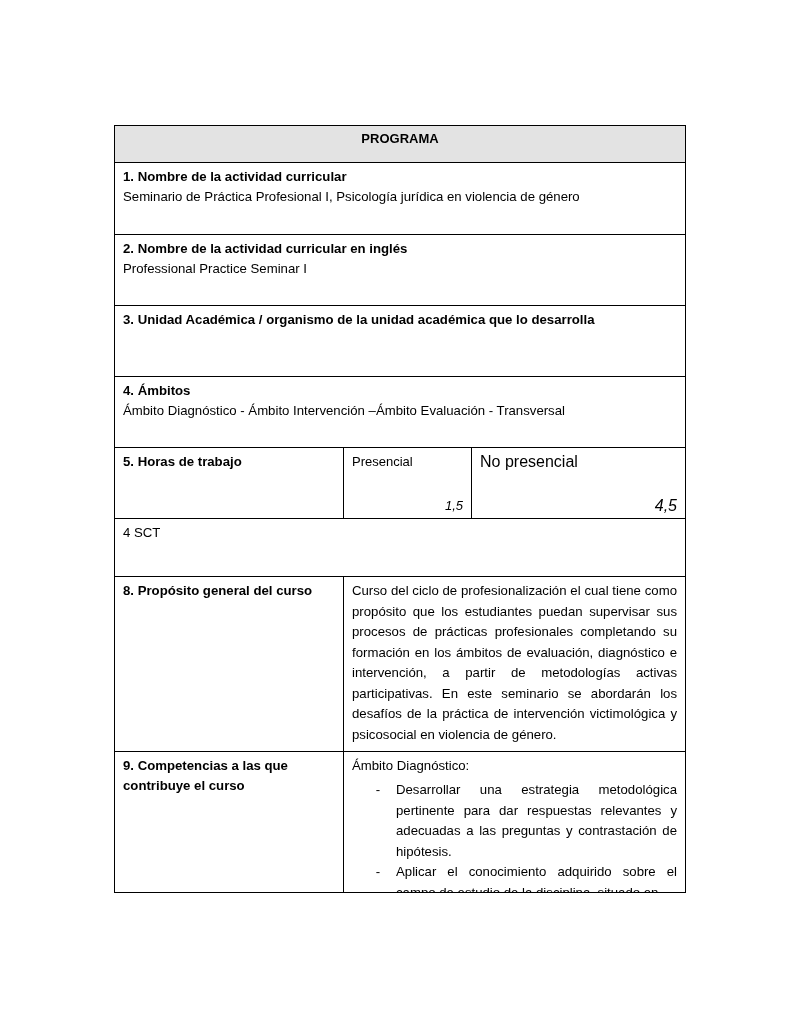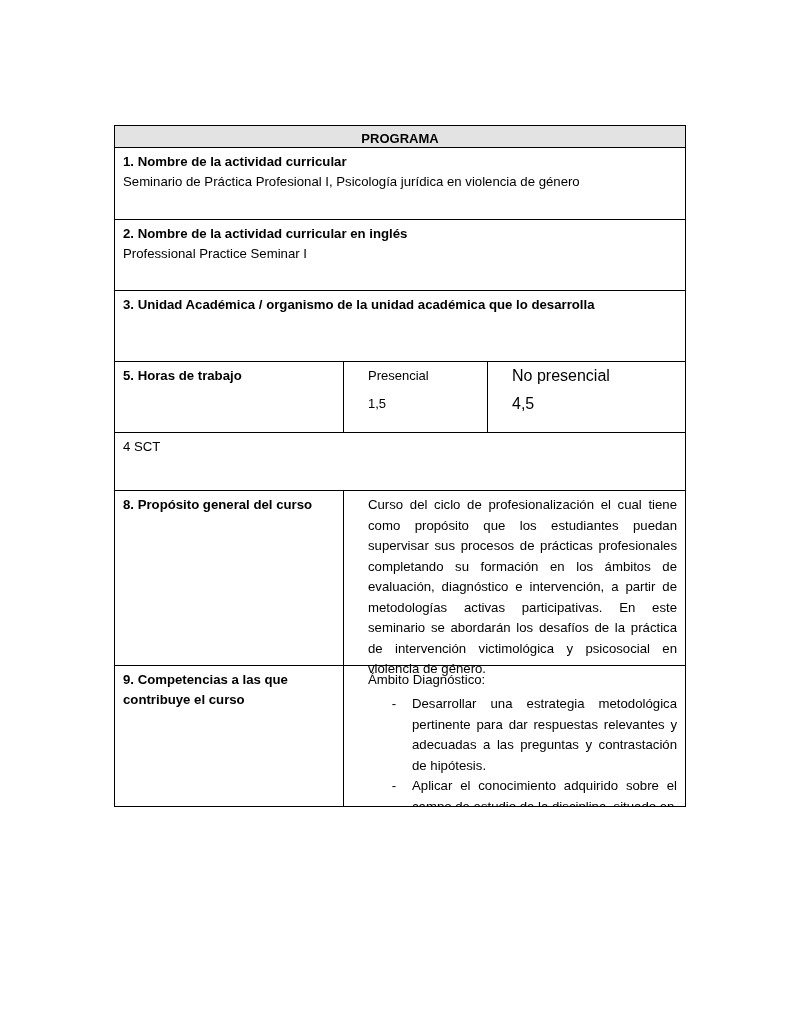--- a/index.html
+++ b/index.html
@@ -2,30 +2,30 @@
 <html><head>
 <meta charset="utf-8">
 <style>
   html, body { margin:0; padding:0; background:#ffffff; }
   body { width:800px; height:1035px; position:relative; overflow:hidden;
          font-family:"Liberation Sans", "DejaVu Sans", sans-serif; color:#000; }
   .page { position:absolute; left:0; top:0; width:800px; height:1035px; background:#fff; }
   .tbl { position:absolute; left:114px; top:125px; width:572px; border:1.5px solid #000; box-sizing:border-box; }
   .row { border-top:1.2px solid #000; box-sizing:border-box; position:relative; }
   .row:first-child { border-top:none; }
-  .hdr { background:#e3e3e3; height:21px; text-align:center; font-weight:bold; font-size:13px; padding-top:5px; box-sizing:border-box; }
+  .hdr { background:#e3e3e3; height:36px; text-align:center; font-weight:bold; font-size:13px; padding-top:5px; box-sizing:border-box; }
   .full { padding:4px 8px 0 8px; font-size:13.2px; box-sizing:border-box; }
   .full .lbl { font-weight:bold; height:20px; line-height:20px; }
   .full .val { line-height:20px; }
-  .split { display:flex;gap:16px; }
+  .split { display:flex; }
   .c1 { width:229px; border-right:1.2px solid #000; box-sizing:border-box; padding:4px 8px; font-weight:bold; font-size:13.2px; line-height:20px; }
   .c2 { flex:1; padding:4px 8px; font-size:13.2px; line-height:20px; box-sizing:border-box; }
   .c2a { width:128px; border-right:1.2px solid #000; box-sizing:border-box; padding:4px 8px; font-size:13px; line-height:20px; }
   .c2b { flex:1; padding:4px 8px; font-size:16px; line-height:20px; box-sizing:border-box; }
-  .num { text-align:left; margin-top:8px; }
+  .num { text-align:right; margin-top:24px;font-style:italic; }
   .just { text-align:justify; text-align-last:left; font-size:13.2px; line-height:20.5px; }
   .bullet { display:flex; margin-left:8px; }
   .bullet .dash { width:36px; flex:none; text-align:center; }
   .bullet .btxt { flex:1; text-align:justify; line-height:20.5px; }
 </style>
 </head>
 <body>
 
 <div class="page">
   <div class="tbl">
@@ -41,20 +41,24 @@
 
     <div class="row full" style="height:71px">
       <div class="lbl">2. Nombre de la actividad curricular en inglés</div>
       <div class="val">Professional Practice Seminar I</div>
     </div>
 
     <div class="row full" style="height:71px">
       <div class="lbl">3. Unidad Académica / organismo de la unidad académica que lo desarrolla</div>
     </div>
 
+    <div class="row full" style="height:71px">
+      <div class="lbl">4. Ámbitos</div>
+      <div class="val">Ámbito Diagnóstico - Ámbito Intervención –Ámbito Evaluación - Transversal</div>
+    </div>
 
     <div class="row split" style="height:71px">
       <div class="c1">5. Horas de trabajo</div>
       <div class="c2a">
         <div>Presencial</div>
         <div class="num">1,5</div>
       </div>
       <div class="c2b">
         <div>No presencial</div>
         <div class="num">4,5</div>

